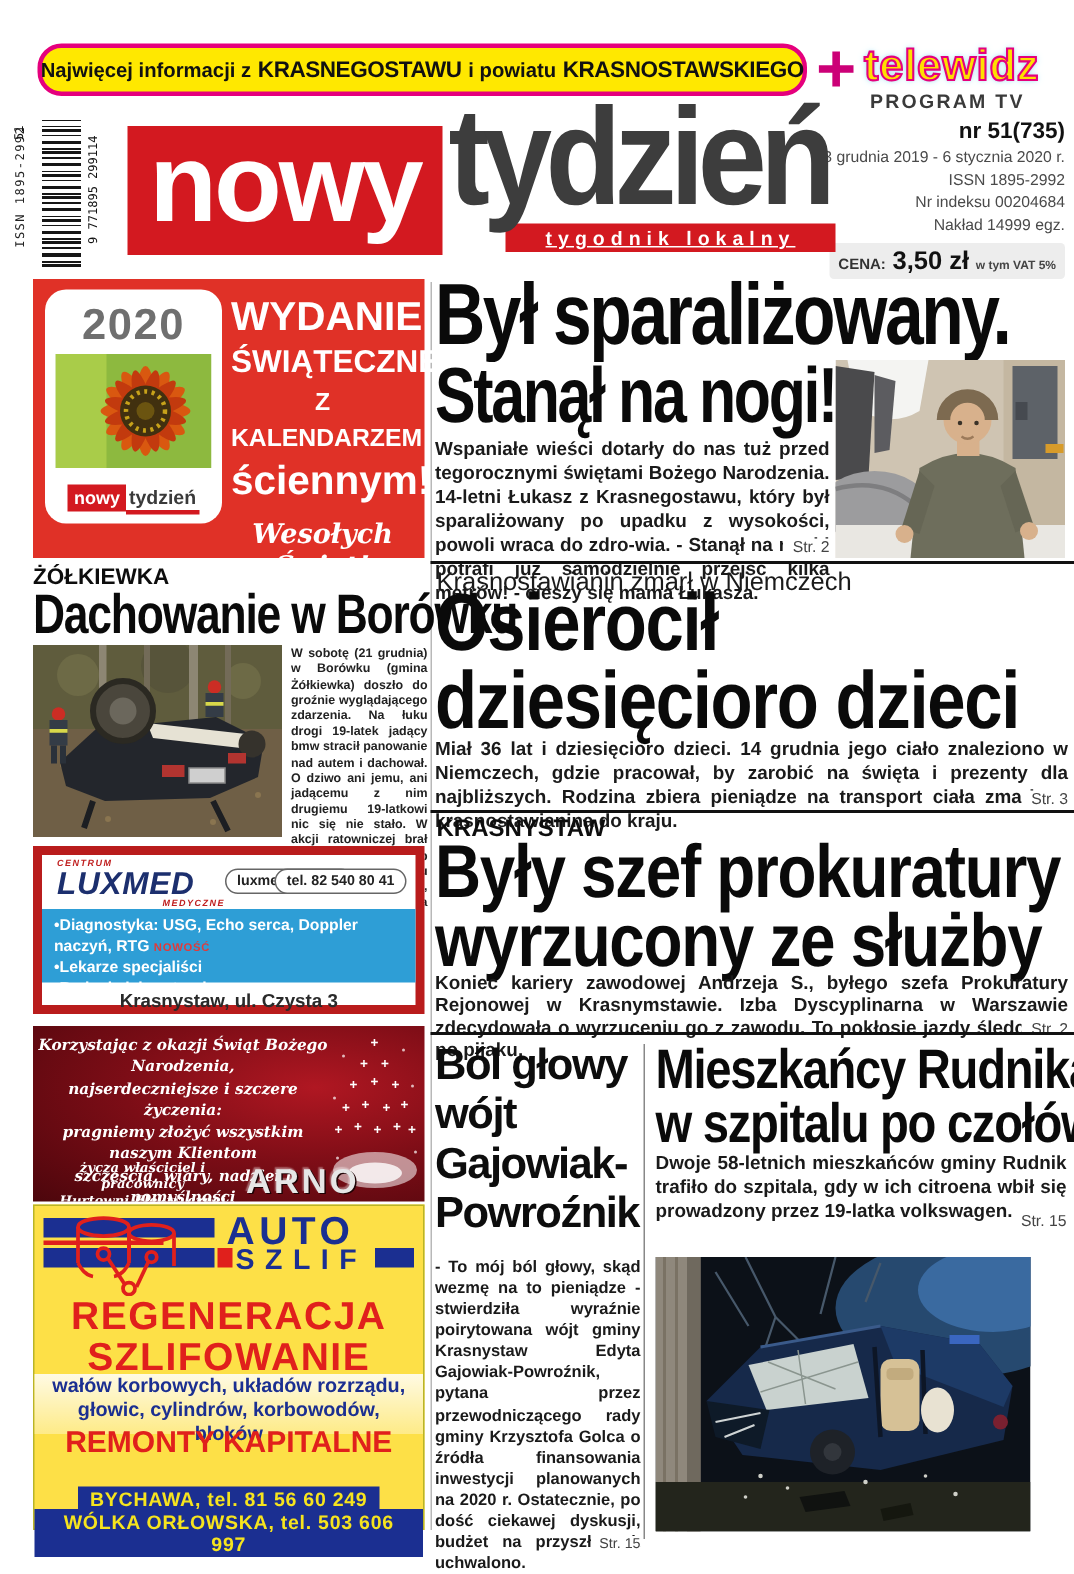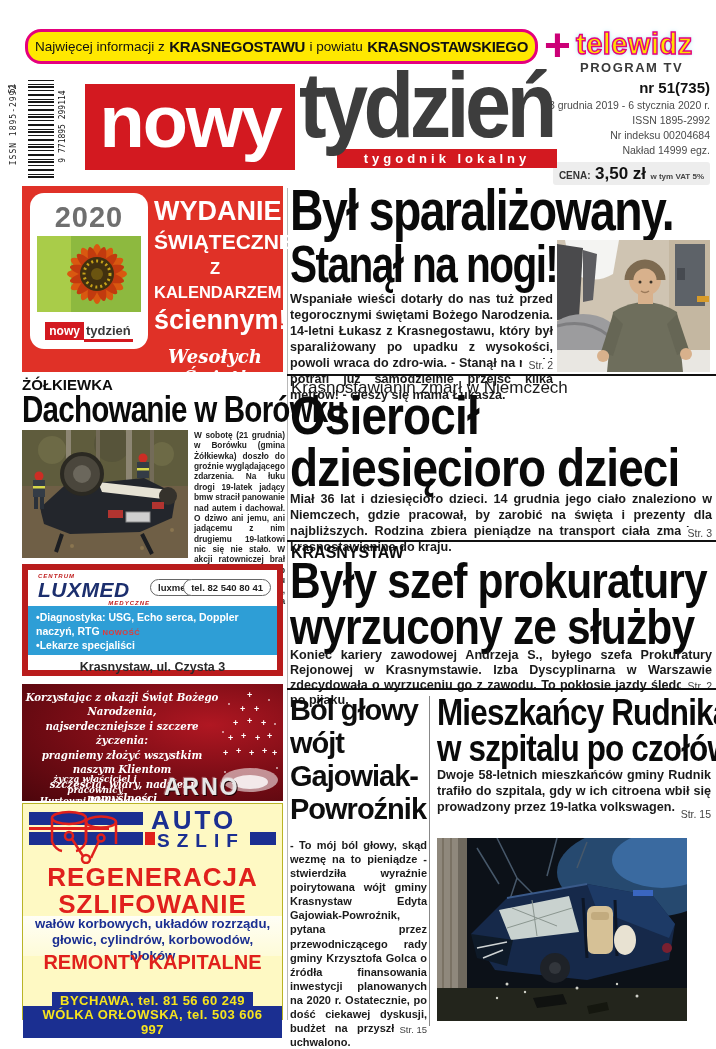--- a/index.html
+++ b/index.html
@@ -2,40 +2,40 @@
 <html><head>
 <meta charset="utf-8">
 <style>
   html,body{margin:0;padding:0;background:#fff;}
   #page{position:relative;width:716px;height:1049px;background:#fff;overflow:hidden;
         font-family:"Liberation Sans",sans-serif;color:#111;}
   .abs{position:absolute;}
   
   .banner{left:25px;top:29px;width:507px;height:29px;background:#ffe800;border:3px solid #e5007d;
           border-radius:16px;display:flex;align-items:center;justify-content:center;white-space:nowrap;}
-  .banner .b-reg{font-size:13.5px;font-weight:normal;}
+  .banner .b-reg{font-size:13.5px;font-weight:bold;}
   .banner .b-big{font-size:15px;font-weight:900;letter-spacing:-0.3px;}
   .tw-plus{left:544px;top:22px;font-size:46px;font-weight:900;color:#cc0077;line-height:1;}
   .tw-word{left:576px;top:30px;font-size:29px;font-weight:900;color:#ffdf00;letter-spacing:0.5px;
            -webkit-text-stroke:1.4px #e5007d;text-shadow:0 0 3px #9adcf0,0 0 6px #bfe9f5;line-height:1;}
   .tw-prog{left:580px;top:60px;font-size:13px;font-weight:bold;color:#3a3a3a;letter-spacing:1.5px;}
   
   .bc-issn{left:-27px;top:120px;transform:rotate(-90deg);transform-origin:center;font-family:"DejaVu Sans Mono",monospace;
            font-size:8px;color:#222;letter-spacing:1px;white-space:nowrap;}
   .bc-51{left:8px;top:84px;transform:rotate(-90deg);font-family:"DejaVu Sans Mono",monospace;font-size:8px;}
   .bc-bars{left:28px;top:80px;width:26px;height:98px;background:repeating-linear-gradient(0deg,
             #161616 0 2px,#fff 2px 3px,#161616 3px 4px,#fff 4px 7px,#161616 7px 9px,#fff 9px 12px,
             #161616 12px 13px,#fff 13px 15px);}
   .bc-num{left:26px;top:122px;transform:rotate(-90deg);transform-origin:center;font-family:"DejaVu Sans Mono",monospace;
           font-size:8px;white-space:nowrap;}
   .logo-red{left:85px;top:84px;width:210px;height:86px;background:#d31920;display:flex;align-items:center;
             justify-content:center;}
   .logo-red span{color:#fff;font-size:74px;font-weight:800;letter-spacing:-2px;line-height:1;margin-top:-10px;}
   .logo-sub{left:337px;top:149px;width:220px;height:19px;background:#d31920;color:#fff;display:flex;
-            align-items:center;justify-content:center;font-size:13px;font-weight:bold;letter-spacing:4px;z-index:1;}
+            align-items:center;justify-content:center;font-size:13px;font-weight:bold;letter-spacing:4px;z-index:1;text-decoration:underline;}
   .logo-tydzien{left:299px;top:59px;font-size:92px;font-weight:800;color:#3d3d3d;letter-spacing:-5px;
             line-height:1;transform:scaleX(0.9);transform-origin:left top;white-space:nowrap;z-index:2;}
   .issue-info{right:6px;top:80px;text-align:right;line-height:1;}
   .ii-no{font-size:15px;font-weight:800;margin-bottom:5px;}
   .ii-line{font-size:10.5px;color:#4a4a4a;margin-bottom:4.5px;}
   .price-box{display:inline-block;background:#ededed;border-radius:3px;padding:3px 6px;margin-top:2px;white-space:nowrap;}
   .price-box .pl{font-size:10px;color:#333;font-weight:bold;}
   .price-box .pv{font-size:17px;font-weight:800;}
   .price-box .vat{font-size:8px;color:#444;font-weight:bold;}
   
@@ -93,21 +93,21 @@
   
   .arno{left:22px;top:684px;width:261px;height:117px;color:#fff;overflow:hidden;
         background:radial-gradient(ellipse at 72% 35%, #b01722 0%, #7c0d16 48%, #4c060c 100%);}
   .arno-text{position:absolute;left:2px;top:6px;width:196px;text-align:center;
         font-family:"DejaVu Serif",serif;font-style:italic;font-weight:700;font-size:10.2px;line-height:1.42;}
   .arno-sign{position:absolute;left:8px;top:90px;width:130px;text-align:center;font-family:"DejaVu Serif",serif;
         font-style:italic;font-weight:700;font-size:8.8px;line-height:1.25;}
   .arno-brand{position:absolute;left:142px;top:90px;font-size:23px;font-weight:800;letter-spacing:2px;color:#e6e6e6;
         text-shadow:1px 1px 0 #1e0305,-1px -1px 1px rgba(255,255,255,.4);}
   
-  .szlif{left:22px;top:803px;width:261px;height:217px;background:#fef9c3;border:1px solid #b9b427;box-sizing:border-box;}
+  .szlif{left:22px;top:803px;width:261px;height:217px;background:#fde047;border:1px solid #b9b427;box-sizing:border-box;}
   .sz-bar{position:absolute;background:#1b2f91;}
   .sz-red{position:absolute;background:#e0201c;}
   .sz-auto{position:absolute;left:128px;top:1px;font-size:26px;font-weight:900;color:#1b2f91;letter-spacing:3px;}
   .sz-szlif{position:absolute;left:134px;top:26px;font-size:19px;font-weight:900;color:#1b2f91;letter-spacing:7px;}
   .sz-r1{position:absolute;left:0;top:58px;width:100%;text-align:center;font-size:26px;font-weight:900;color:#e0201c;letter-spacing:1px;}
   .sz-r2{position:absolute;left:0;top:85px;width:100%;text-align:center;font-size:26px;font-weight:900;color:#e0201c;letter-spacing:1px;}
   .sz-white{position:absolute;left:0;top:112px;width:100%;height:40px;background:linear-gradient(rgba(255,255,255,.85),rgba(255,255,255,.35));}
   .sz-items{position:absolute;left:6px;top:112px;width:247px;text-align:center;font-size:13.2px;font-weight:800;color:#1b2f91;line-height:1.22;}
   .sz-r3{position:absolute;left:0;top:147px;width:100%;text-align:center;font-size:20px;font-weight:900;color:#e0201c;}
   .sz-r4{position:absolute;left:0;top:166px;width:100%;text-align:center;font-size:20px;font-weight:900;color:#e0201c;}

